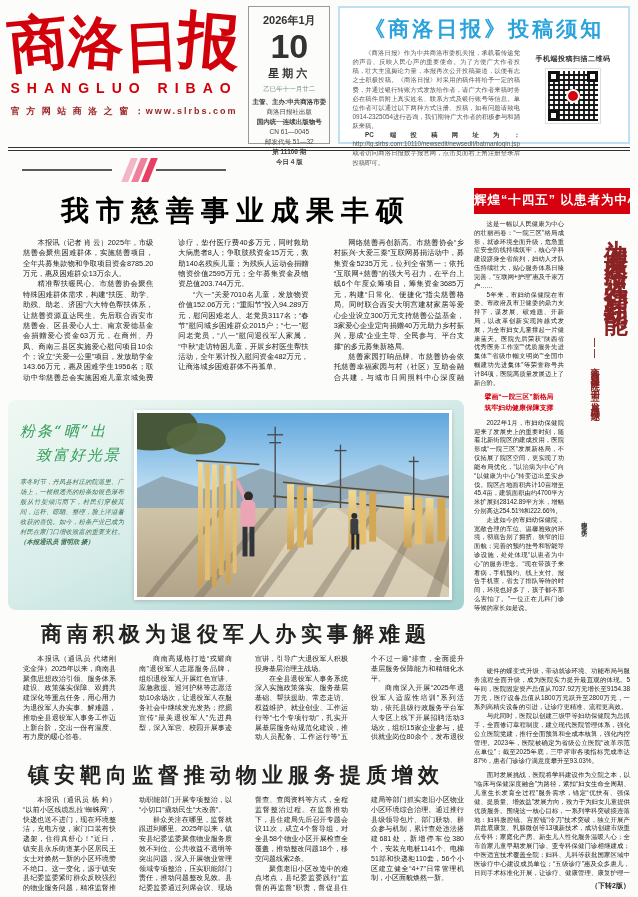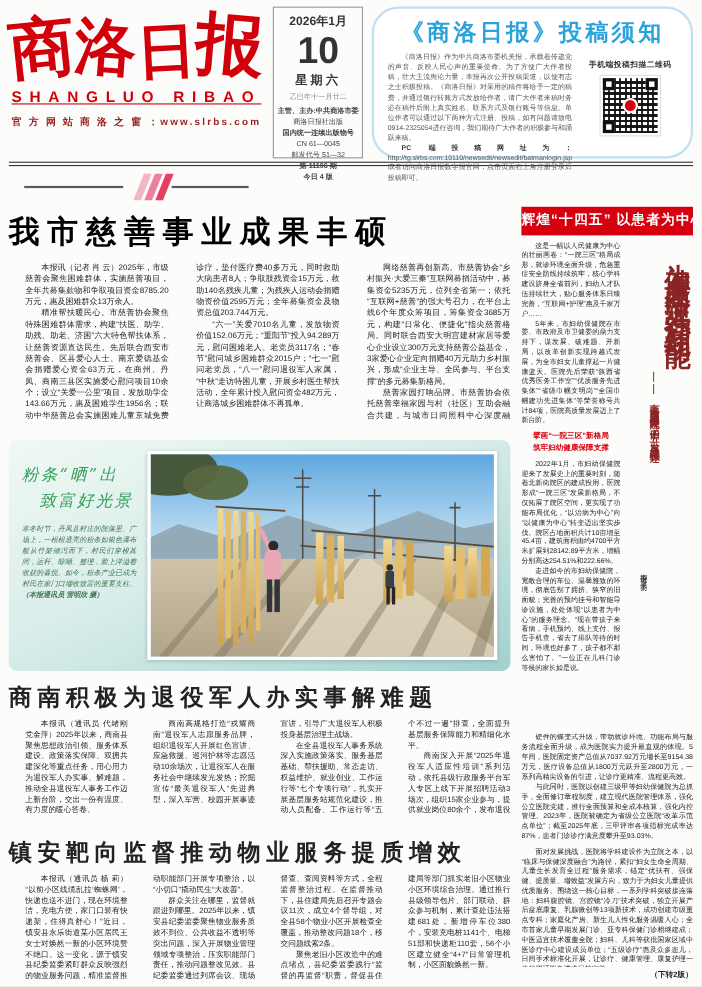--- a/index.html
+++ b/index.html
@@ -13,32 +13,32 @@
   .header { display:flex; gap:8px; height:138px; }
   .masthead { width:250px; padding-top:4px; }
   .mast-title { text-align:center; color:#d2000a; font-weight:bold;
     font-family:"DejaVu Serif", serif; line-height:1; white-space:nowrap; }
   .mast-title span { display:inline-block; font-size:60px; }
   .mast-title span:nth-child(1){ transform:rotate(-6deg) translateY(2px); }
   .mast-title span:nth-child(2){ transform:rotate(4deg); font-size:56px; }
   .mast-title span:nth-child(3){ transform:rotate(-3deg) translateY(3px); font-size:54px; }
   .mast-title span:nth-child(4){ transform:rotate(5deg); font-size:62px; }
   .mast-pinyin { text-align:center; color:#d2000a; font-weight:bold;
-    font-size:14px; letter-spacing:7px; margin-top:8px;text-decoration:underline; }
+    font-size:14px; letter-spacing:7px; margin-top:8px; }
   .mast-site { text-align:center; color:#9a1f1f; font-weight:bold;
     font-size:9px; letter-spacing:2px; margin-top:9px; }
   .datebox { width:88px; border:1px solid #999; text-align:center;
     padding:5px 3px; font-size:6.5px; color:#333; line-height:1.55; }
   .db-ym { font-size:11px; font-weight:bold; }
   .db-day { font-size:34px; font-weight:bold; line-height:1.05; }
   .db-week { font-size:11px; font-weight:bold; letter-spacing:3px; margin-bottom:2px; }
   .db-lunar { color:#7a9488; margin-bottom:3px; }
   .db-line { color:#444; }
   .db-line.b { font-weight:bold; }
-  .notice { flex:1; border:2px solid #bfe0f2; border-radius:24px; padding:5px 12px 6px; background:#fff; }
+  .notice { flex:1; border:2px solid #bfe0f2; border-radius:0; padding:5px 12px 6px; background:#fff; }
   .nt-title { text-align:center; font-size:21px; font-weight:bold; color:#2aa3dc;
     letter-spacing:3px; margin:2px 0 5px; font-family:"DejaVu Serif", serif; }
   .nt-row { display:flex; gap:10px; }
   .nt-body { flex:1; font-size:6.3px; line-height:1.45; color:#555; text-align:justify; }
   .nt-body p { text-indent:2em; }
   .nt-lead { font-weight:bold; color:#3a3a3a; }
   .nt-qr { width:86px; text-align:center; padding-top:6px; }
   .qr-label { font-size:7px; font-weight:bold; color:#333; margin-bottom:5px; letter-spacing:.5px; }
   .qr { width:54px; height:54px; margin:0 auto; position:relative; border:2px solid #fff; outline:1px solid #ddd;
     background:
@@ -58,37 +58,37 @@
   .bn-stripes i { display:block; width:7px; height:24px; transform:skewX(-22deg); margin-right:3px; }
   .bn-stripes i:nth-child(1){ background:#f4b6c6; }
   .bn-stripes i:nth-child(2){ background:#ee7f9d; }
   .bn-stripes i:nth-child(3){ background:#e63f63; }
   .bn-box { background:#e60012; color:#fff; font-size:16px; font-weight:bold;
     letter-spacing:2px; padding:3px 16px 4px; white-space:nowrap; }
   
   .main { display:flex; gap:10px; }
   .col-left { width:456px; }
   .col-right { flex:1; min-width:0; }
-  .headline1 { font-size:28px; font-weight:bold; letter-spacing:7px; text-align:left;
+  .headline1 { font-size:28px; font-weight:bold; letter-spacing:7px; text-align:center;
     color:#000; margin:4px 0 8px; white-space:nowrap; }
   .art { text-align:justify; color:#222; overflow:hidden; }
   .art p { text-indent:2em;margin-left:15px; }
   .art1 { height:154px; column-count:3; column-gap:10px; font-size:7.3px; line-height:1.42; }
   
   .photo-wrap { margin-top:8px; height:210px; border-radius:8px; padding:10px 12px; display:flex; gap:10px;
     background:linear-gradient(155deg,#f0f8f3 0%,#d8edea 45%,#a2d1ce 100%); }
   .ph-caption { width:104px; padding-top:12px; }
   .cap-t1,.cap-t2 { font-size:15px; font-weight:normal; color:#2f9e57; font-style:italic;
     letter-spacing:2px; font-family:"DejaVu Serif", serif; white-space:nowrap; }
   .cap-t2 { margin-left:16px; margin-top:5px; }
   .cap-body { margin-top:12px; font-size:6.4px; line-height:1.55; color:#3c7452; text-align:justify; font-style:italic; }
   .cap-credit { font-weight:bold; }
   .ph-img { flex:1; border:3px solid #fff; box-shadow:0 1px 4px rgba(0,0,0,.18); overflow:hidden; background:#bcd9ea; }
   .ph-img svg { display:block; width:100%; height:100%; }
-  .headline2 { font-size:21px; font-weight:bold; letter-spacing:5px; 
+  .headline2 { font-size:21px; font-weight:bold; letter-spacing:5px; text-align:center;
     margin:10px 0 6px; white-space:nowrap; }
   .art2 { height:97px; column-count:4; column-gap:8px; font-size:7px; line-height:1.4; }
   .art3 { height:102px; column-count:4; column-gap:8px; font-size:7px; line-height:1.4; }
   
   .eyebrow { background:#d6000f; color:#fff; text-align:center; font-weight:bold;
     font-size:12.5px; padding:4px 0 5px; letter-spacing:1px; white-space:nowrap; }
   .r-top { display:flex; height:442px; margin-top:6px; }
   .r-text { flex:1; min-width:0; font-size:6.3px; line-height:1.4; text-align:justify;
     overflow:hidden; padding-right:4px; }
   .r-text p { text-indent:2em; }

